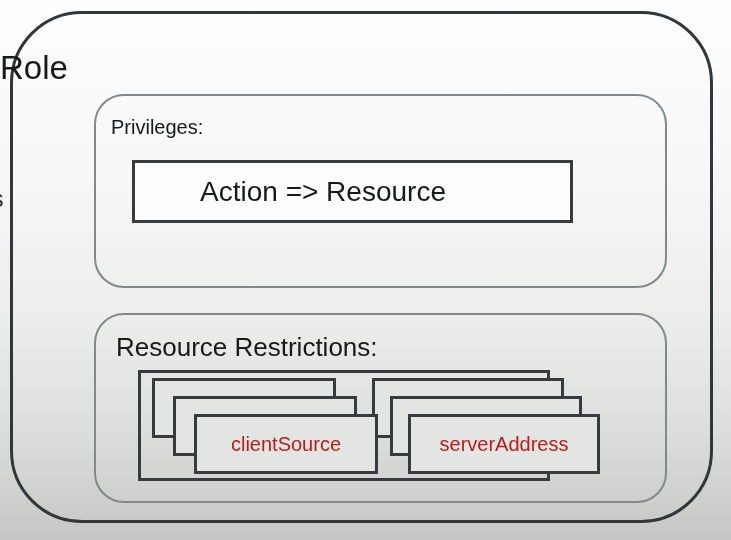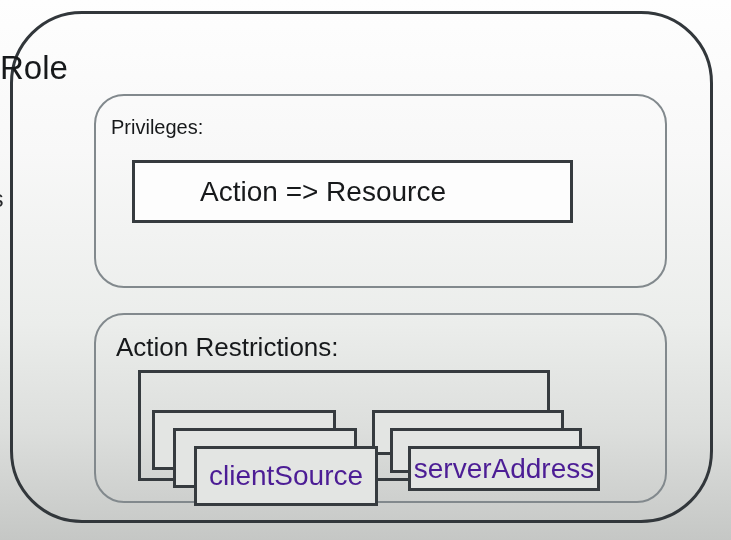--- a/index.html
+++ b/index.html
@@ -45,24 +45,24 @@
   .nr-label{left:116px;top:332px;font-size:26px;color:#17191b;}
 
   .outer-rect{
     left:138px;top:370px;width:412px;height:111px;
     border:3px solid #363b3f;background:transparent;
   }
 
   .card{
     border:3px solid #363b3f;background:#e3e5e3;
     display:flex;align-items:center;justify-content:center;
-    font-size:28px;color:#4c1d95;margin-top:32px;
+    font-size:20px;color:#b91c1c;
   }
   .l-card{width:184px;height:60px;}
-  .r-card{width:192px;height:45px;}
+  .r-card{width:192px;height:60px;}
   .l-back {left:152px;top:378px;}
   .l-mid  {left:173px;top:396px;}
   .l-front{left:194px;top:414px;}
   .r-back {left:372px;top:378px;}
   .r-mid  {left:390px;top:396px;}
   .r-front{left:408px;top:414px;}
 
   
   .edge-fragment{
     left:-8px;top:186px;font-size:23px;color:#26282a;
@@ -76,21 +76,21 @@
   <div class="abs role-box"></div>
   <div class="abs role-title">Role</div>
 
   <div class="abs priv-box"></div>
   <div class="abs priv-label">Privileges:</div>
   <div class="abs action-rect">
     <span>Action =&gt; Resource</span>
   </div>
 
   <div class="abs nr-box"></div>
-  <div class="abs nr-label">Action Restrictions:</div>
+  <div class="abs nr-label">Resource Restrictions:</div>
 
   <div class="abs outer-rect"></div>
 
   <div class="abs card l-card l-back"></div>
   <div class="abs card l-card l-mid"></div>
   <div class="abs card r-card r-back"></div>
   <div class="abs card r-card r-mid"></div>
   <div class="abs card l-card l-front">
     <span>clientSource</span>
   </div>

